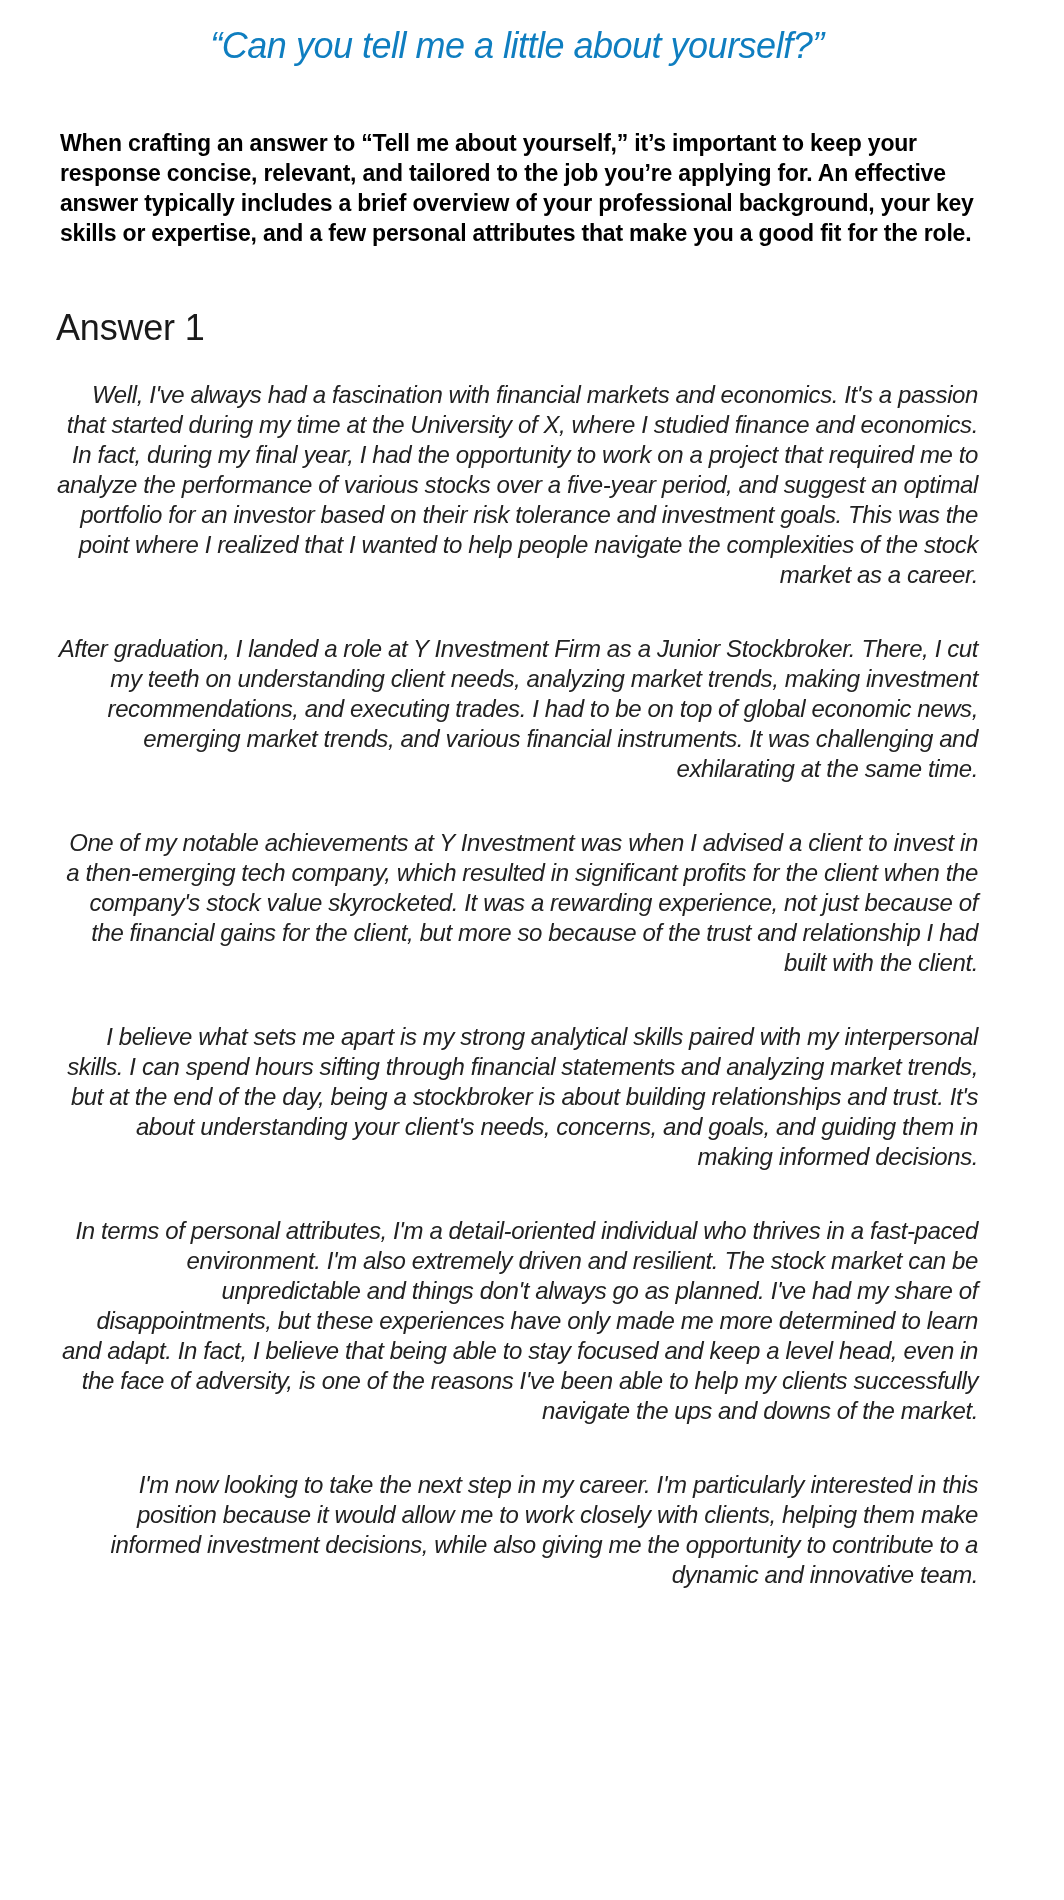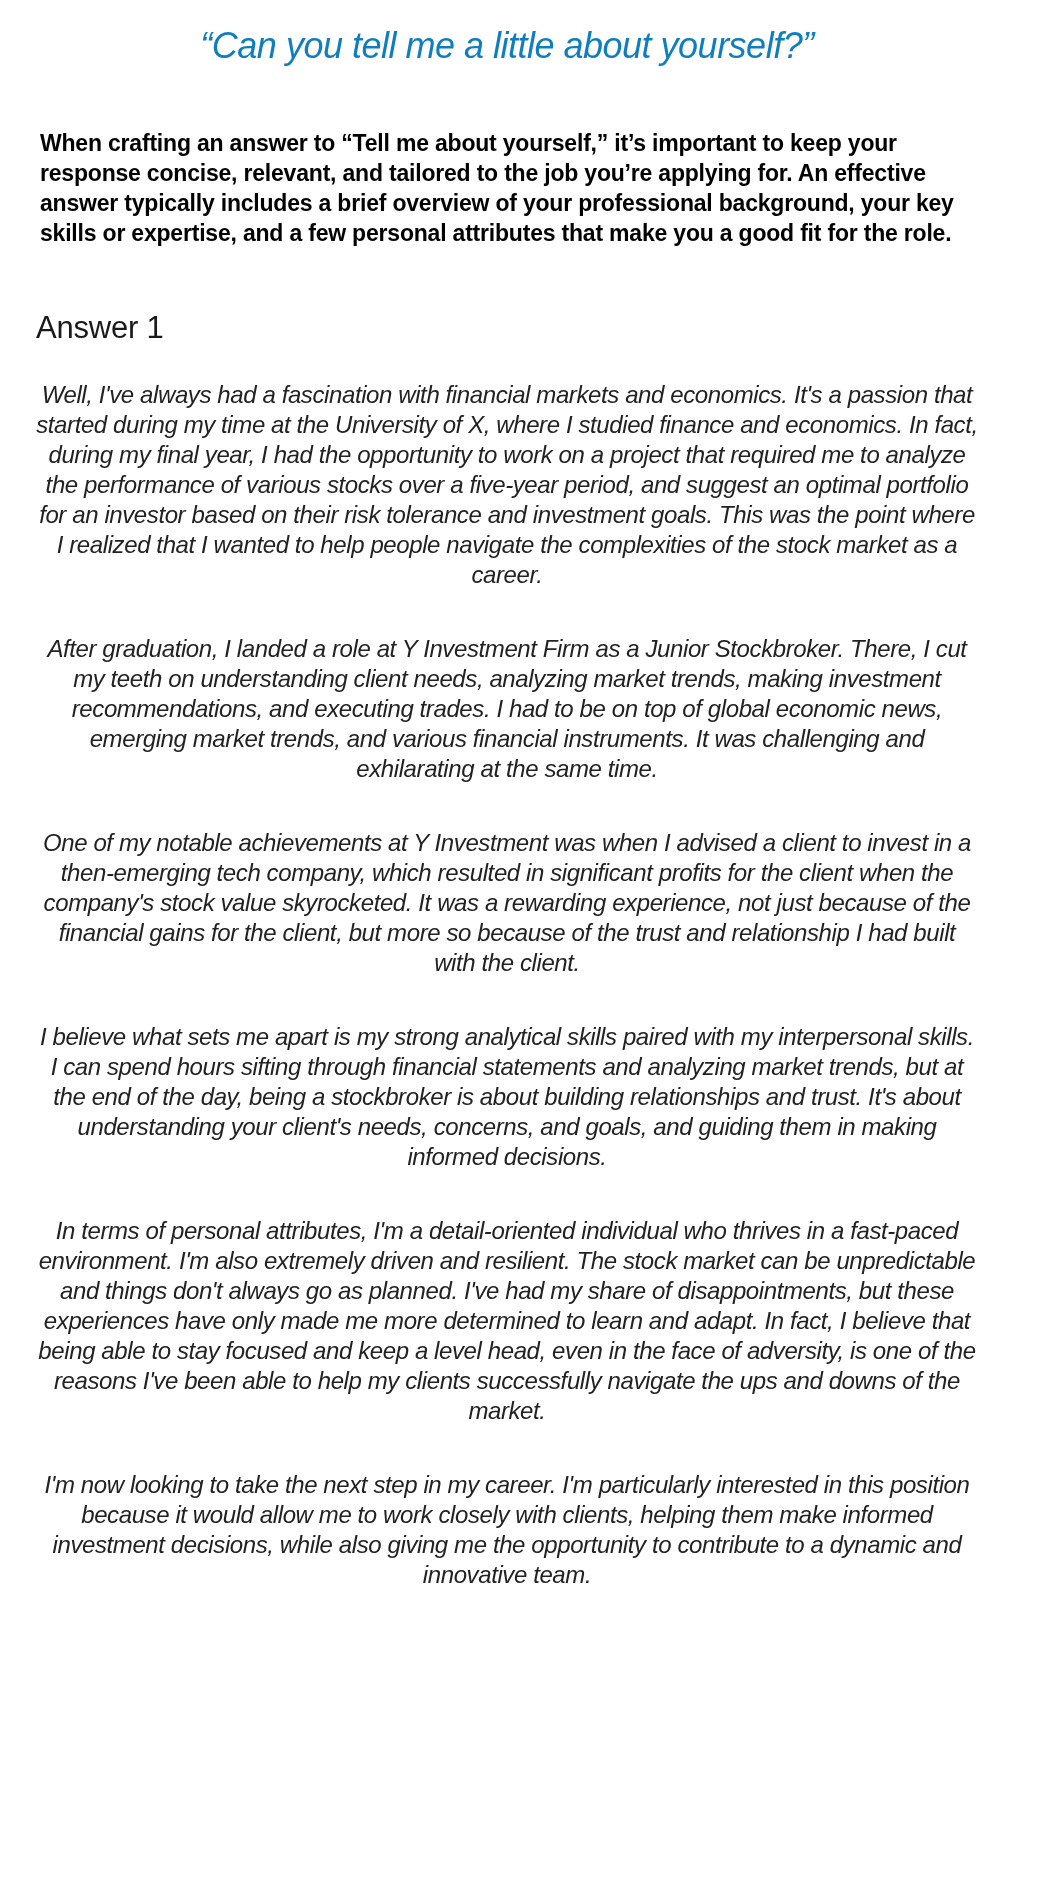--- a/index.html
+++ b/index.html
@@ -10,21 +10,21 @@
   body {
     width: 1064px;
     height: 1900px;
     font-family: "Liberation Sans", sans-serif;
     overflow: hidden;
   }
   .page {
     box-sizing: border-box;
     width: 1064px;
     height: 1515px;
-    padding: 24px 86px 0 36px;
+    padding: 24px 86px 0 56px;
     background: #ffffff;
   }
   .doc-title {
     margin: 0;
     text-align: center;
     font-family: "Liberation Sans", sans-serif;
     font-style: italic;
     font-weight: 500;
     font-size: 36px;
     line-height: 44px;
@@ -38,32 +38,32 @@
     font-style: normal;
     font-size: 23px;
     line-height: 30px;
     letter-spacing: -0.2px;
     color: #000000;
   }
   .section-heading {
     margin: 62px 0 0 0;
     text-align: left;
     font-weight: 400;
-    font-size: 31px;
+    font-size: 36px;
     line-height: 36px;
     letter-spacing: -0.2px;
     color: #1a1a1a;
   }
   .answer-body {
     margin: 0;
     padding: 0;
   }
   .body-para {
     margin: 44px 0 0 0;
-    text-align: center;
+    text-align: right;
     font-style: italic;
     font-weight: 400;
     font-size: 24px;
     line-height: 30px;
     letter-spacing: -0.4px;
     color: #222222;
   }
   .body-para:first-child {
     margin-top: 34px;
   }

